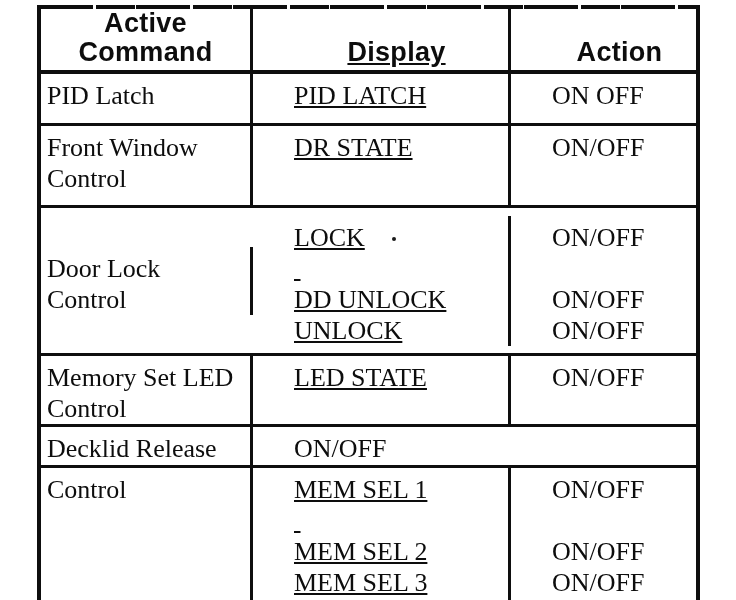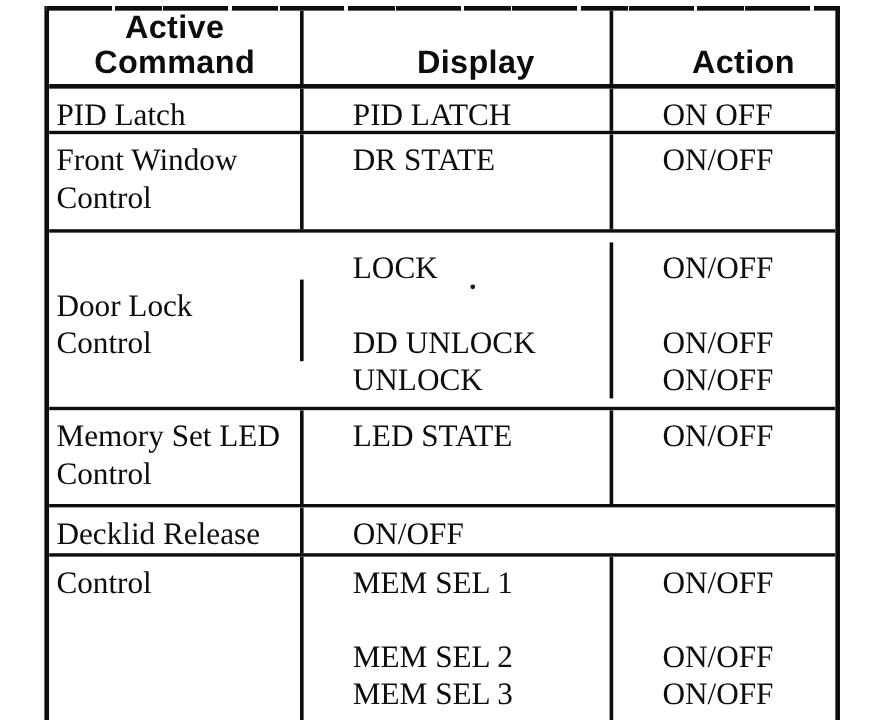--- a/index.html
+++ b/index.html
@@ -40,21 +40,21 @@
   .row:last-child { border-bottom: none; }
   .cell {
     box-sizing: border-box;
     overflow: hidden;
     padding-top: 6px;
     font-size: 26px;
     line-height: 31px;
     white-space: nowrap;
   }
   .c1 { width: 212px; border-right: 3px solid #0e0e0e; padding-left: 6px; }
-  .c2 { width: 226px; border-right: 3px solid #0e0e0e; padding-left: 9px; }
+  .c2 { width: 226px; border-right: 3px solid #0e0e0e; padding-left: 9px; text-decoration: underline; }
   .c3 { flex: 1; padding-left: 9px; }
   .header-row {
     height: 65px;
     border-bottom: 4px solid #0e0e0e;
   }
   .header-row .cell {
     display: flex;
     flex-direction: column;
     justify-content: flex-end;
     align-items: center;
@@ -85,21 +85,21 @@
       <div class="hline">Command</div>
     </div>
     <div class="cell c2">
       <div class="hline">Display</div>
     </div>
     <div class="cell c3">
       <div class="hline">Action</div>
     </div>
   </div>
   <div id="table-body">
-      <div class="row" style="height: 38px;">
+      <div class="row" style="height: 52px;">
         <div class="cell c1">
           <div class="line">PID Latch</div>
         </div>
         <div class="cell c2">
           <div class="line">PID LATCH</div>
         </div>
         <div class="cell c3">
           <div class="line">ON OFF</div>
         </div>
       </div>
@@ -126,21 +126,21 @@
           <div class="line">DD UNLOCK</div>
           <div class="line">UNLOCK</div>
         </div>
         <div class="cell c3">
           <div class="line">ON/OFF</div>
           <div class="line">&nbsp;</div>
           <div class="line">ON/OFF</div>
           <div class="line">ON/OFF</div>
         </div>
       </div>
-      <div class="row" style="height: 81px;">
+      <div class="row" style="height: 71px;">
         <div class="cell c1">
           <div class="line">Memory Set LED</div>
           <div class="line">Control</div>
         </div>
         <div class="cell c2">
           <div class="line">LED STATE</div>
         </div>
         <div class="cell c3">
           <div class="line">ON/OFF</div>
         </div>

